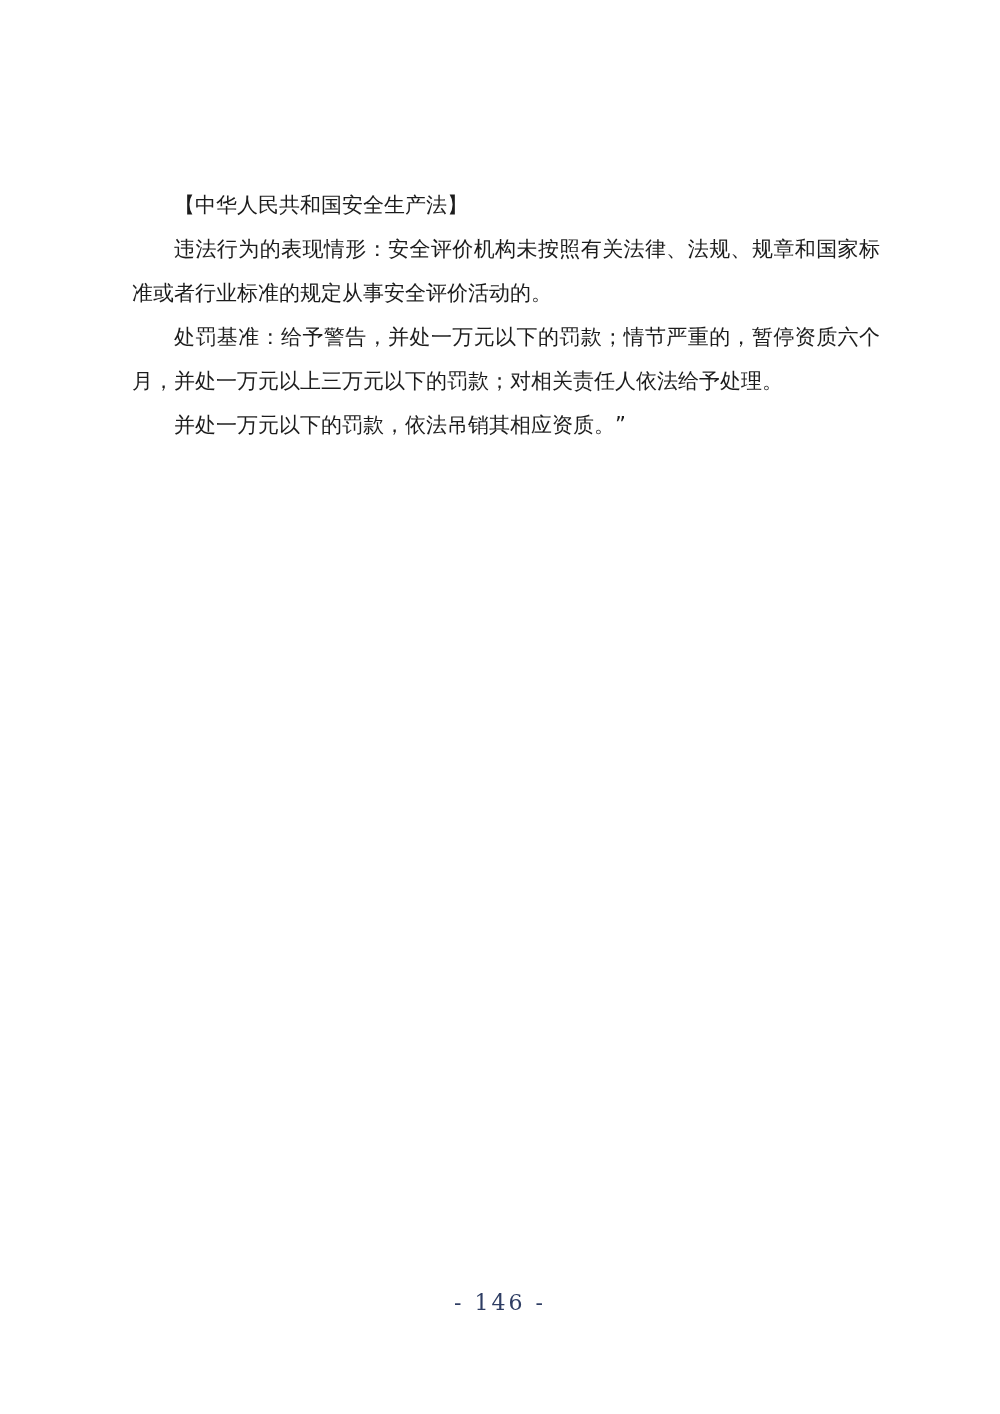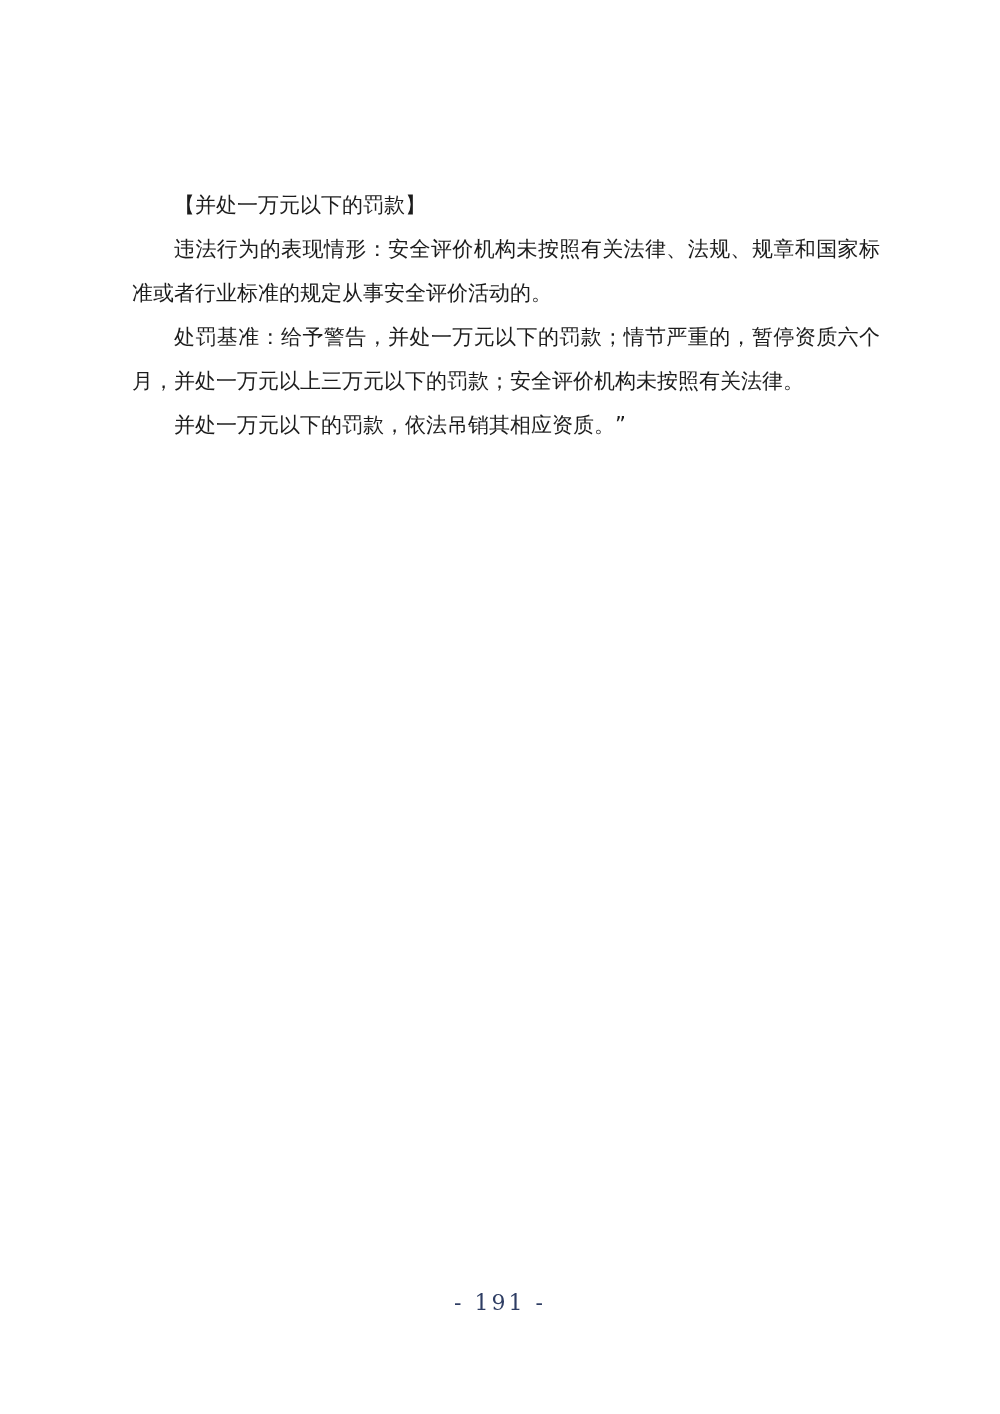--- a/index.html
+++ b/index.html
@@ -50,29 +50,29 @@
     color: #2e3d63;
     letter-spacing: 3px;
   }
 </style>
 </head>
 <body>
 
 <div class="page">
 
   <div class="doc">
-    <p class="para">【并处一万元以下的罚款】</p>
+    <p class="para">【中华人民共和国安全生产法】</p>
 
     <p class="para">违法行为的表现情形：安全评价机构未按照有关法律、法规、规章和国家标准或者行业标准的规定从事安全评价活动的。</p>
 
-    <p class="para">处罚基准：给予警告，并处一万元以下的罚款；情节严重的，暂停资质六个月，并处一万元以上三万元以下的罚款；安全评价机构未按照有关法律。</p>
+    <p class="para">处罚基准：给予警告，并处一万元以下的罚款；情节严重的，暂停资质六个月，并处一万元以上三万元以下的罚款；对相关责任人依法给予处理。</p>
 
 
 
     <p class="para">并处一万元以下的罚款，依法吊销其相应资质。”</p>
 
   </div>
 
   <div class="footer">
-    <span>- 191 -</span>
+    <span>- 146 -</span>
   </div>
 
 </div>
 
 </body></html>

